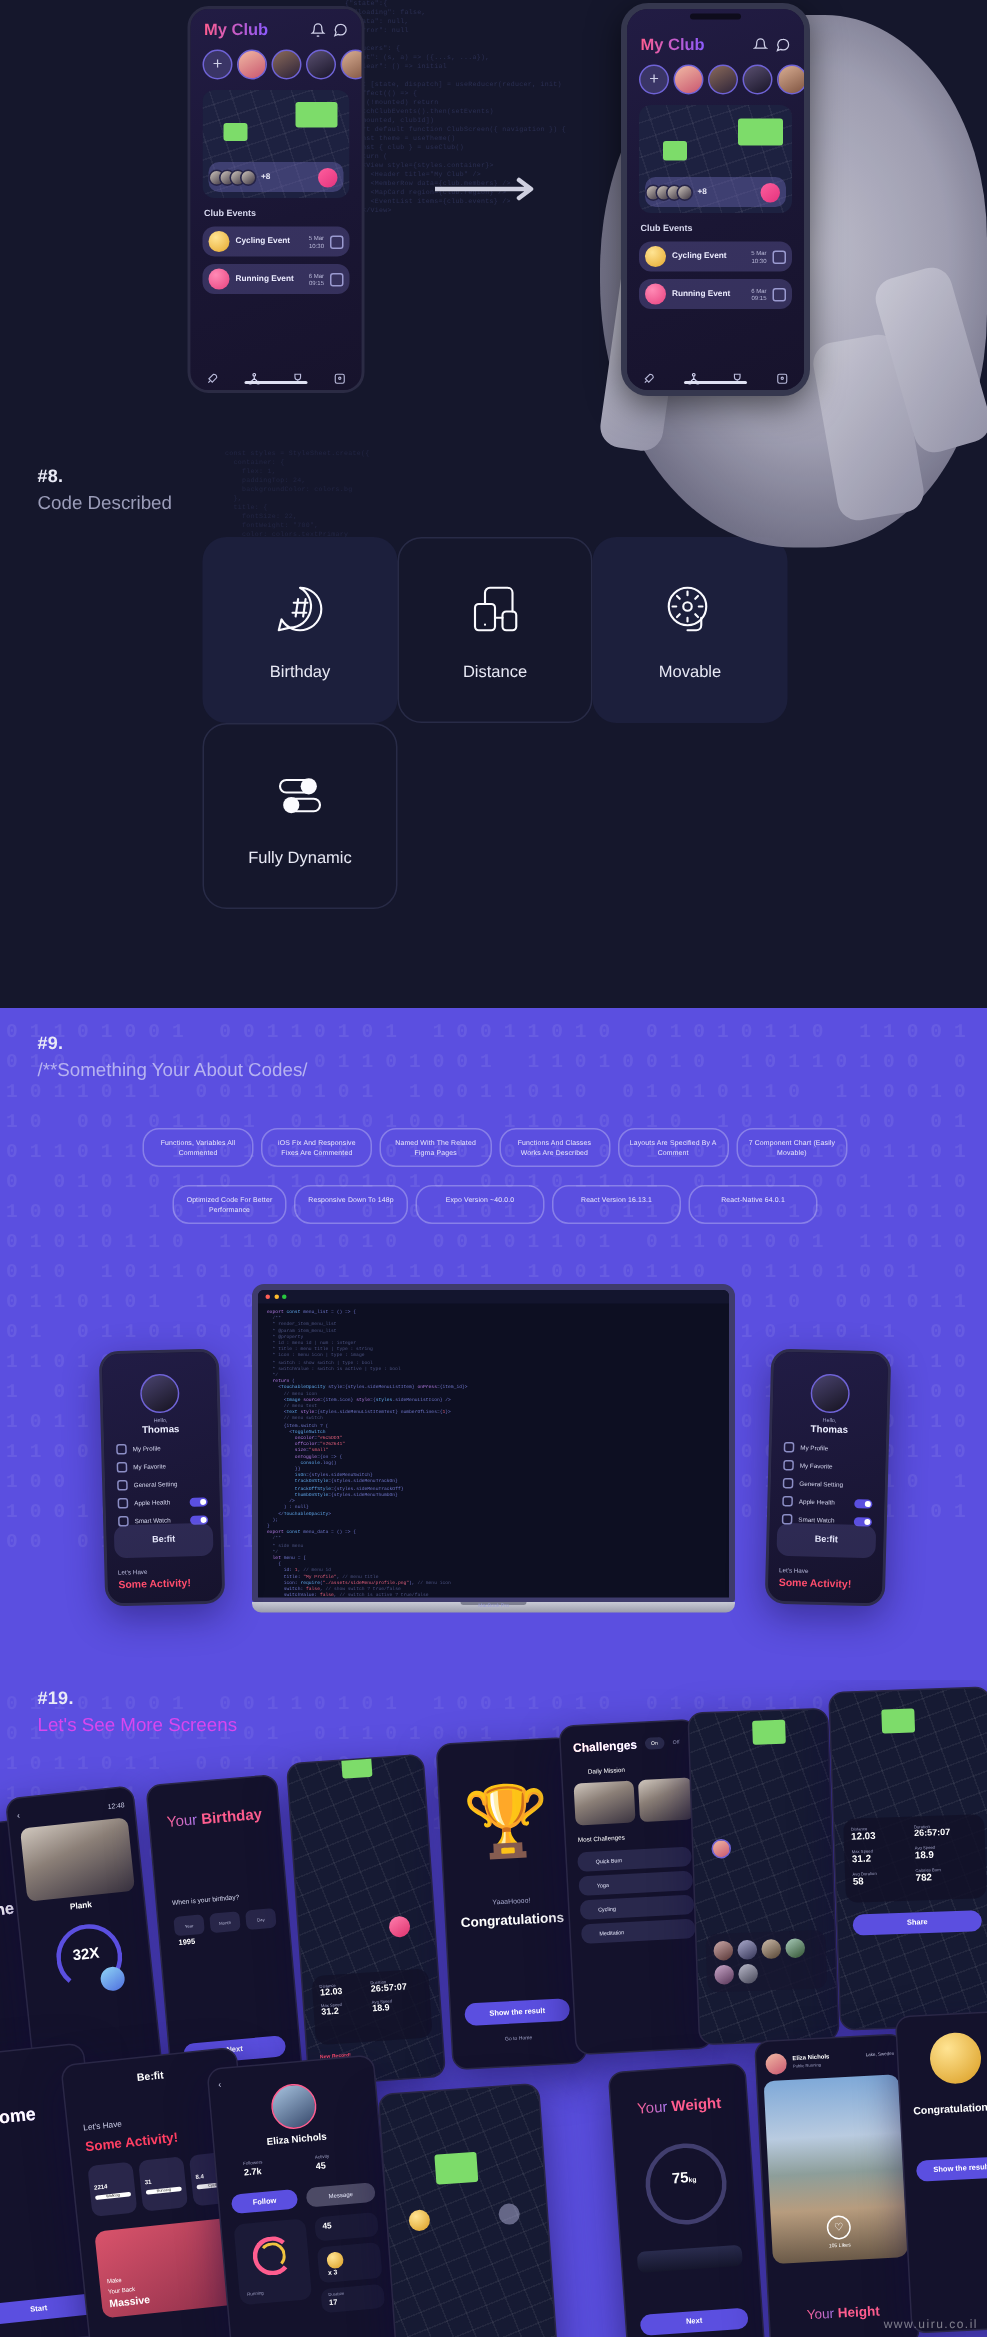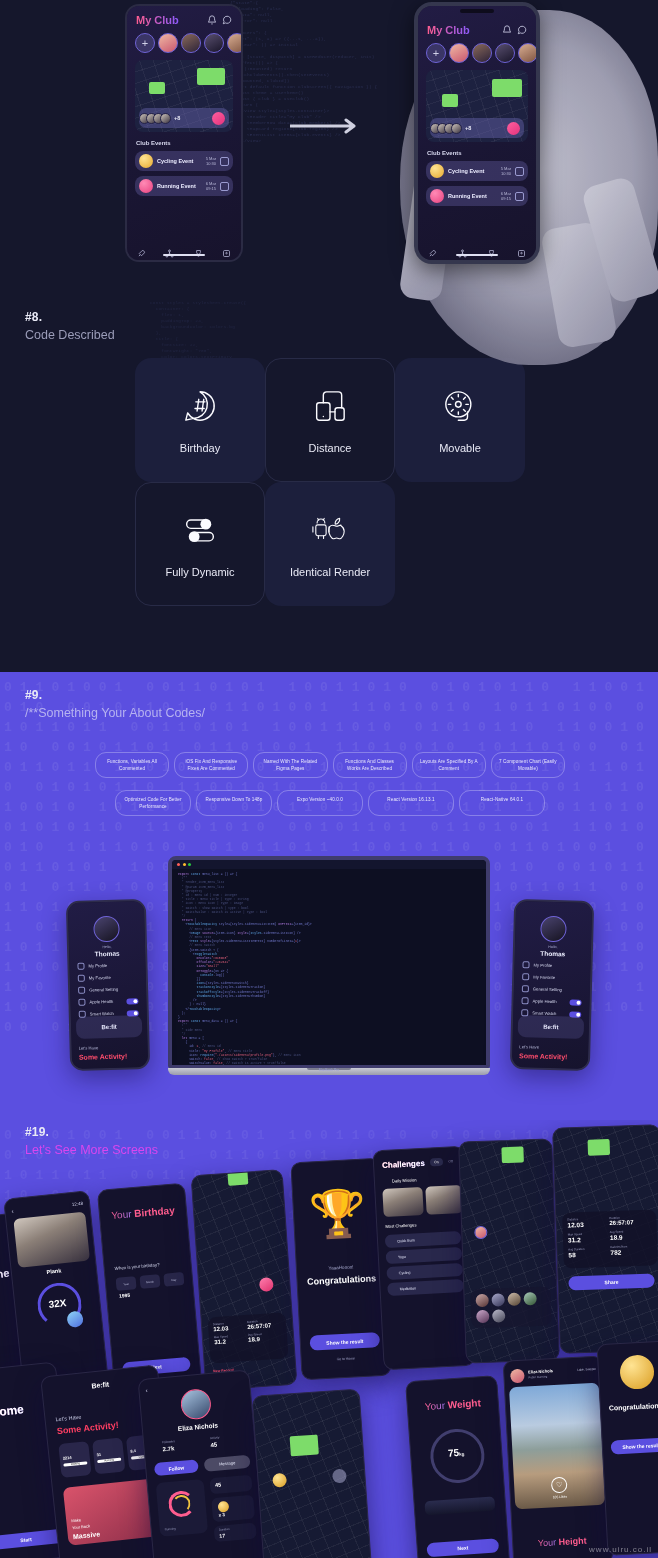--- a/index.html
+++ b/index.html
@@ -434,32 +434,20 @@
       <div class="fcard ghost">
         <svg viewBox="0 0 48 48">
           <rect x="8" y="12" width="26" height="10" rx="5"></rect>
           <circle cx="31" cy="17" r="6.5" fill="#fbfbff" stroke="none"></circle>
           <rect x="14" y="27" width="26" height="10" rx="5"></rect>
           <circle cx="17" cy="32" r="6.5" fill="#fbfbff" stroke="none"></circle>
         </svg>
         <div class="lbl">Fully Dynamic</div>
       </div>
 
-      <div class="fcard fill">
-        <svg viewBox="0 0 62 48">
-          <rect x="9" y="16" width="16" height="17" rx="3"></rect>
-          <path d="M11 13a6 6 0 0112 0"></path>
-          <path d="M13.5 9l-1.5-3M20.5 9l1.5-3"></path>
-          <path d="M4.5 19v8M29.5 19v8"></path>
-          <path d="M13 33v4M21 33v4"></path>
-          <path d="M48 16.5c-3 0-4 1.8-6.2 1.8-2.3 0-4-1.8-6.6-1.7-3.4.1-6.2 2.9-6.2 8 0 6 4.3 13 7.2 13 1.7 0 2.8-1.1 5-1.1 2.3 0 3.2 1.1 5 1.1 3 0 6.8-6.4 6.8-11.6 0-4.6-2.6-7-5-8.5z"></path>
-          <path d="M44 12.5c1.6-1.9 2.4-4 2-6.5-2.2.2-4.2 1.4-5.4 3-1.1 1.5-1.9 3.6-1.6 5.8 2.2.2 4-1 5-2.3z"></path>
-        </svg>
-        <div class="lbl">Identical Render</div>
-      </div>
     </div>
   </div>
 
   <div class="sec-purple">
     <div class="bin">01101001 00110101 10011010 01010110 11001010 00101101 01101001 11010010 10110100 01011011 00110101 10011010 01010110 11001010 00101101 01101001 11010010 10110100 01011011 10010110 01101001 00110101 10011010 01010110 11001010 00101101 01101001 11010010 10110100 01011011 00110101 10011010 01010110 11001010 00101101 01101001 11010010 10110100 01011011 10010110 01101001 00110101 10011010 01010110 11001010 00101101 01101001 11010010 10110100 01011011 00110101 10011010 01010110 11001010 00101101 01101001 11010010 10110100 01011011 10010110 01101001 00110101 10011010 01010110 11001010 00101101 01101001 11010010 10110100 01011011 00110101 10011010 01010110 11001010 00101101 01101001 11010010 10110100 01011011 10010110</div>
   </div>
 
   <div class="hd h9">
     <div class="num">#9.</div>
     <div class="sub">/**Something Your About Codes/</div>

